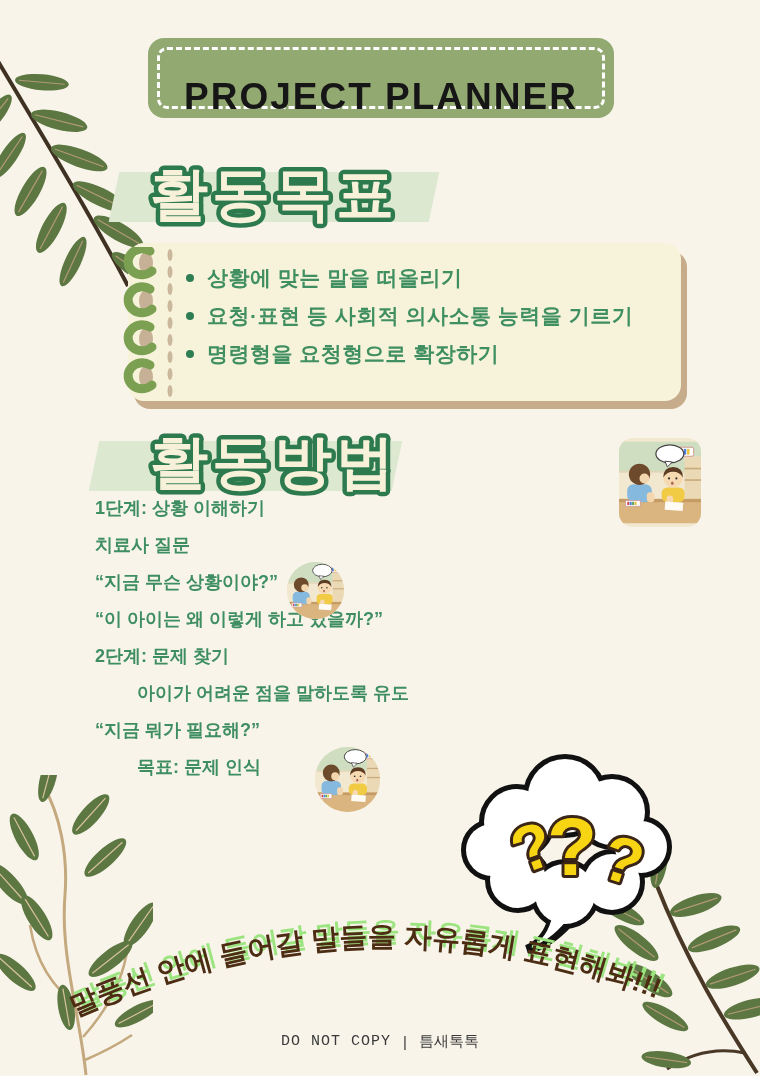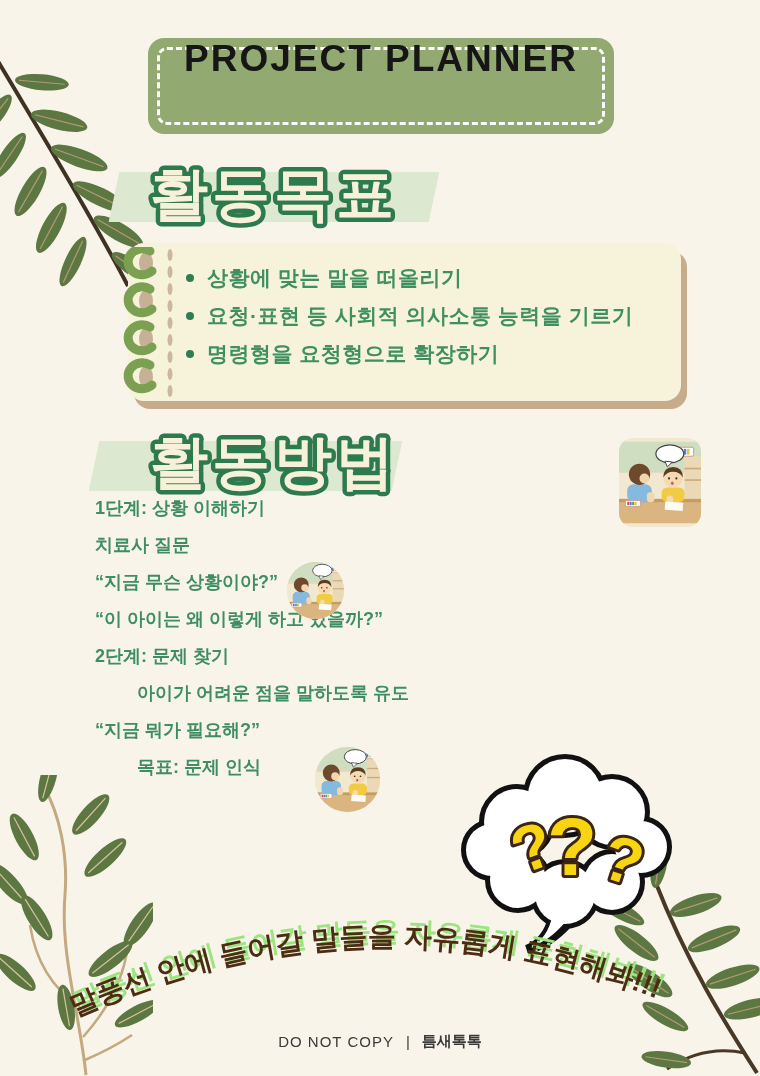--- a/index.html
+++ b/index.html
@@ -2,22 +2,22 @@
 <html><head>
 <meta charset="utf-8">
 <style>
   html,body{margin:0;padding:0;}
   body{width:760px;height:1076px;overflow:hidden;background:#f8f4ea;
        font-family:"Liberation Sans","DejaVu Sans",sans-serif;}
   .stage{position:relative;width:760px;height:1076px;background:#f8f4ea;overflow:hidden;}
   .abs{position:absolute;}
 
   
-  .banner{left:148px;top:38px;width:466px;height:96px;background:#93a972;border-radius:16px;
-          display:flex;align-items:flex-start;justify-content:center;}
+  .banner{left:148px;top:38px;width:466px;height:80px;background:#93a972;border-radius:16px;
+          display:flex;align-items:flex-end;justify-content:center;}
   .banner-dash{position:absolute;inset:9px;border:3px dashed #ffffff;border-radius:10px;}
   .banner-text{position:relative;font-size:37px;font-weight:bold;color:#161616;letter-spacing:2px;}
 
   
   .para{background:#dde8d1;height:50px;transform:skewX(-12deg);}
   .para-goals{left:114px;top:172px;width:320px;}
   .para-methods{left:94px;top:441px;width:303px;}
   .hdr-svg{overflow:visible;}
   .hdr-text{font-family:"Liberation Sans","DejaVu Sans",sans-serif;font-weight:bold;
             fill:#f8f1da;stroke:#2d7a4e;stroke-width:9px;paint-order:stroke;stroke-linejoin:round;}
@@ -52,22 +52,22 @@
 
   
   .arc{left:55px;top:886px;overflow:visible;}
   .arc text{font-family:"Liberation Sans","DejaVu Sans",sans-serif;font-weight:bold;font-size:28px;}
   .arc-green{fill:#9ce47f;}
   .arc-brown{fill:#4c2c12;}
 
   
   .footer{left:0;top:1032px;width:760px;display:flex;justify-content:center;align-items:center;gap:12px;
           color:#3a3a3a;font-size:15px;}
-  .footer .en{font-family:Liberation Sans, sans-serif;letter-spacing:1px;}
-  .footer .kr{font-weight:bold;}
+  .footer .en{font-family:Liberation Mono, monospace;letter-spacing:1px;}
+  .footer .kr{font-weight:normal;}
 </style>
 </head>
 <body>
 
 <svg width="0" height="0" style="position:absolute">
   <symbol id="kids-scene" viewBox="0 0 100 100">
     <rect width="100" height="100" fill="#f2e7cf"></rect>
     <rect width="100" height="36" fill="#cfdec0"></rect>
     <rect y="36" width="100" height="2" fill="#e2d5b4"></rect>
     <rect x="80" y="18" width="20" height="52" fill="#ead9b4"></rect>

